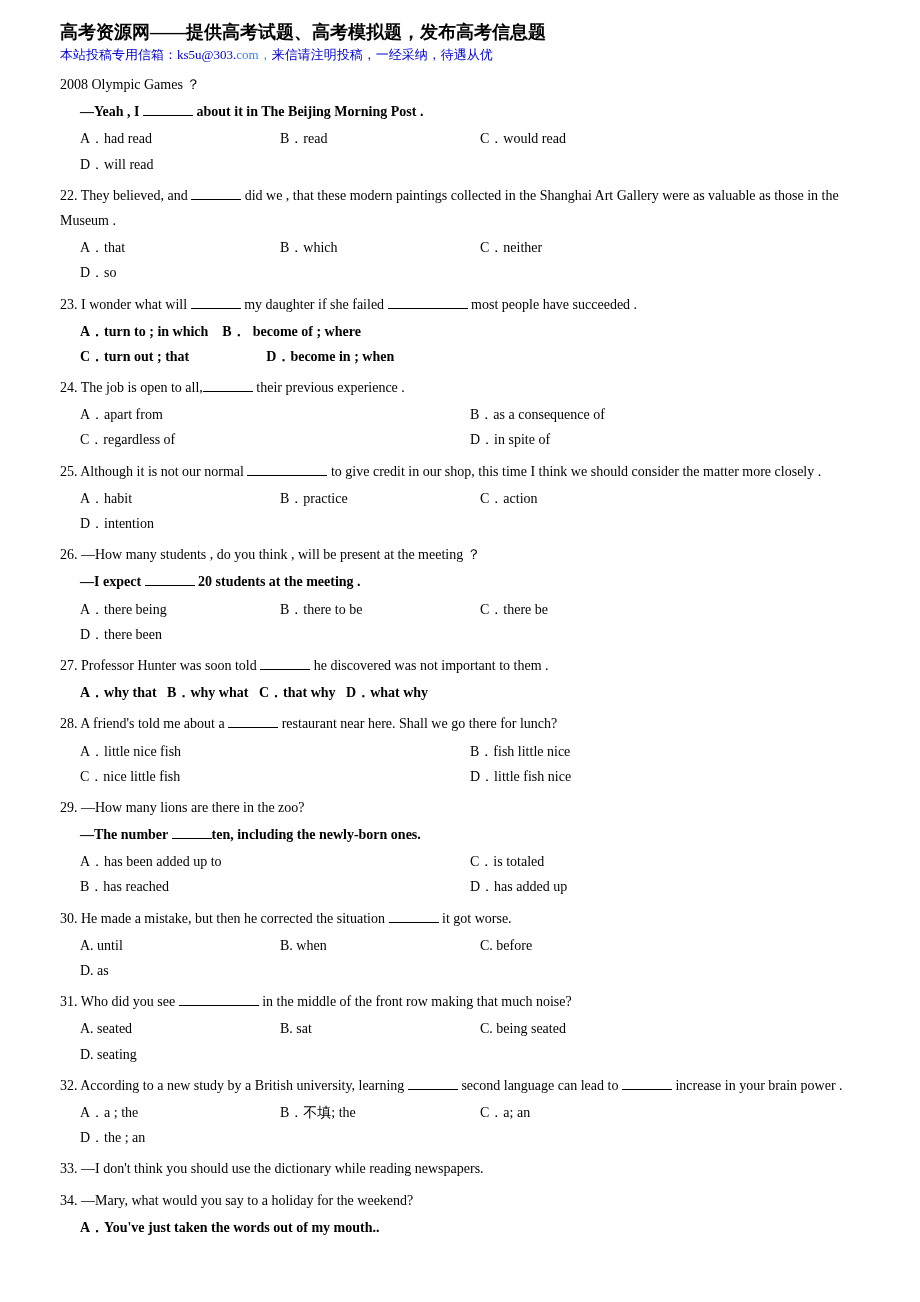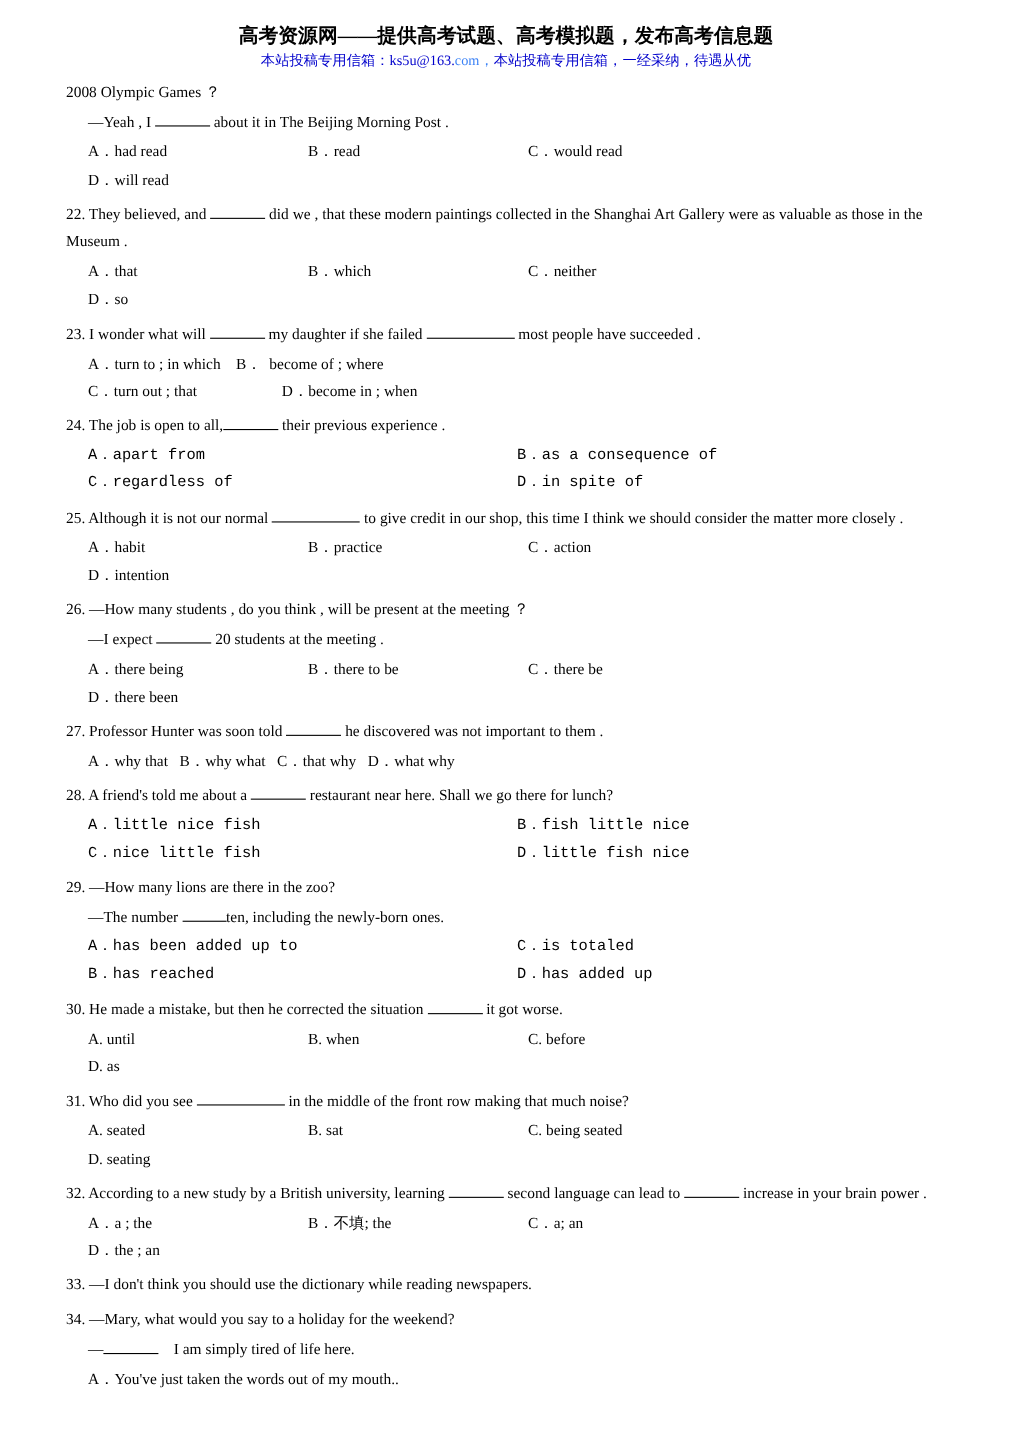--- a/index.html
+++ b/index.html
@@ -10,21 +10,21 @@
     body {
       background: #ffffff;
       font-family: "SimSun", "宋体", serif;
       font-size: 14px;
       color: #000000;
       width: 920px;
       min-height: 1302px;
       padding: 20px 60px 40px 60px;
     }
     .header {
-      text-align: center;
+      text-align: left;
       margin-bottom: 6px;
     }
     .header-title {
       font-size: 18px;
       font-weight: bold;
       color: #000000;
     }
     .header-subtitle {
       font-size: 13px;
       color: #0000cc;
@@ -52,47 +52,47 @@
     }
     .option {
       min-width: 190px;
       margin-right: 10px;
     }
     .options-2col {
       display: grid;
       grid-template-columns: 1fr 1fr;
       margin-left: 20px;
       margin-bottom: 2px;
-      font-family: Liberation Mono, monospace;
     }
     .options-2col .option {
       min-width: 0;
       margin-right: 0;
     }
     .indent {
       margin-left: 20px;
+      font-weight: bold;
     }
     .blank {
       display: inline-block;
       border-bottom: 1px solid #000;
       min-width: 50px;
     }
     .blank-long {
       display: inline-block;
       border-bottom: 1px solid #000;
       min-width: 80px;
     }
   </style>
 </head>
 <body>
 
 <div class="header">
   <div class="header-title">高考资源网——提供高考试题、高考模拟题，发布高考信息题</div>
   <div class="header-subtitle">
-    <span>本站投稿专用信箱：ks5u@163.</span><span class="red">com，</span><span>本站投稿专用信箱，一经采纳，待遇从优</span>
+    <span>本站投稿专用信箱：ks5u@303.</span><span class="red">com，</span><span>来信请注明投稿，一经采纳，待遇从优</span>
   </div>
 </div>
 
 <div class="content">
 
   <div class="question-block">
     <div class="question-text">2008 Olympic Games ？</div>
     <div class="question-text indent">—Yeah , I <span class="blank"></span> about it in The Beijing Morning Post .</div>
     <div class="options-row">
       <span class="option">A．had read</span>
@@ -208,20 +208,19 @@
       <span class="option">D．the ; an</span>
     </div>
   </div>
 
   <div class="question-block">
     <div class="question-text">33. —I don't think you should use the dictionary while reading newspapers.</div>
   </div>
 
   <div class="question-block">
     <div class="question-text">34. —Mary, what would you say to a holiday for the weekend?</div>
-    <div class="question-text indent">—<span class="blank"></span> &nbsp;&nbsp; I am simply tired of life here.</div>
     <div class="indent">
       <div>A．You've just taken the words out of my mouth..</div>
 
     </div>
   </div>
 
 </div>
 
 </body></html>

